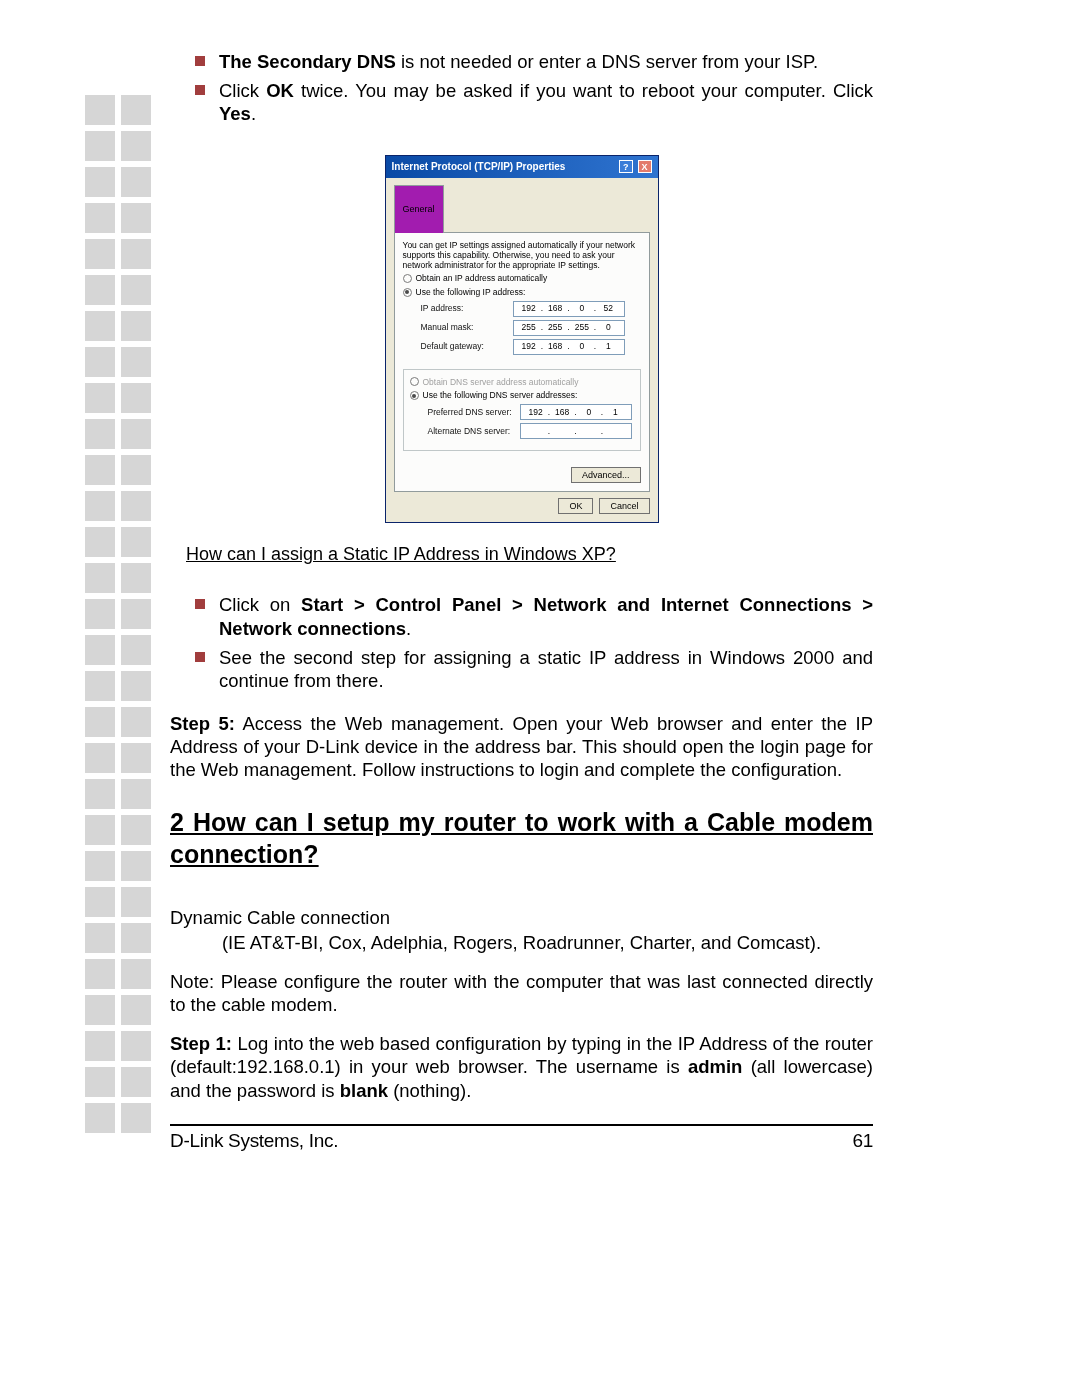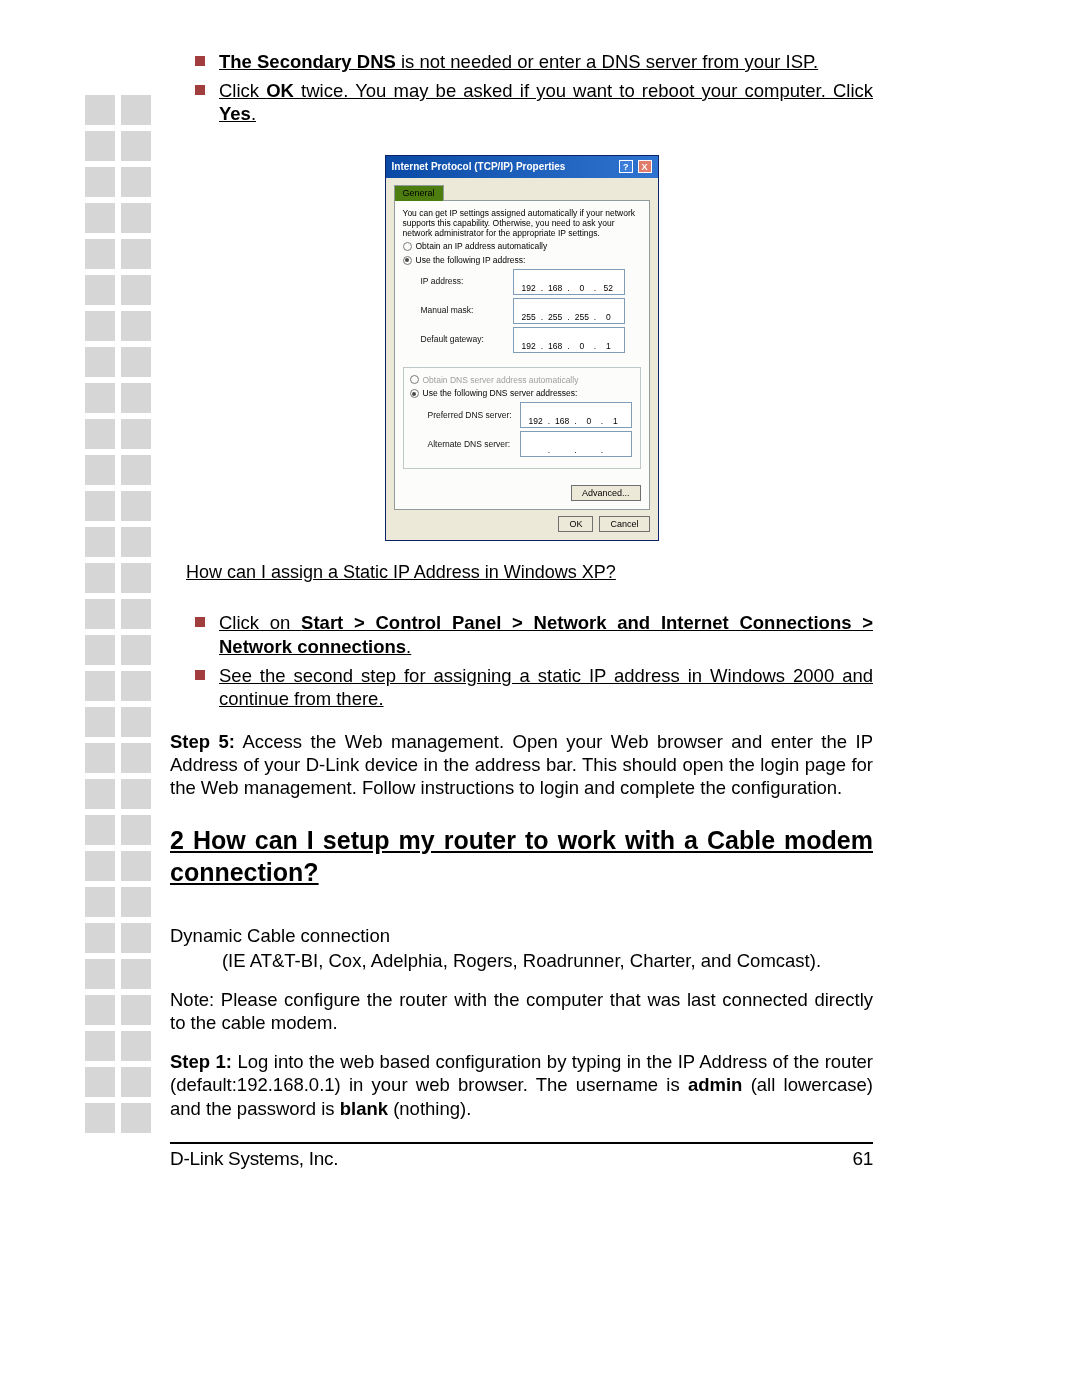--- a/index.html
+++ b/index.html
@@ -48,21 +48,20 @@
   ul.red-bullets {
     list-style: none;
     margin-left: 25px;
     margin-bottom: 20px;
   }
   ul.red-bullets li {
     position: relative;
     padding-left: 24px;
     text-align: justify;
     margin-bottom: 6px;
-    text-decoration: underline;
   }
   ul.red-bullets li::before {
     content: "";
     position: absolute;
     left: 0;
     top: 6px;
     width: 10px;
     height: 10px;
     background: #a13d3d;
   }
@@ -101,24 +100,24 @@
     margin-left: 2px;
     border: 1px solid #fff;
     font-size: 9px;
   }
   .titlebar-btns span.help { background: #3b7dd8; }
   .dlg-body {
     padding: 6px 8px 8px 8px;
   }
   .tab {
     display: inline-block;
-    background: #4d7c0f;
+    background: #a21caf;
     border: 1px solid #919b9c;
     border-bottom: none;
-    padding: 2px 8px;
+    padding: 18px 8px;
     font-size: 9px;
     position: relative;
     top: 1px;
   }
   .tab-panel {
     border: 1px solid #919b9c;
     background: #fcfcfb;
     padding: 8px;
   }
   .desc {
@@ -143,26 +142,26 @@
   .radio.on::after {
     content: "";
     width: 4px; height: 4px;
     background: #4a4a4a;
     border-radius: 50%;
   }
   .fld-label { flex: 0 0 110px; padding-left: 18px; color: #111; }
   .fld-label.dim { color: #a0a0a0; }
   .ip-input {
     width: 112px;
-    height: 26px;
+    height: 16px;
     background: #fff;
     border: 1px solid #7f9db9;
     font-size: 8.5px;
     display: flex;
-    align-items: flex-end;
+    align-items: center;
     justify-content: space-around;
     padding: 0 4px;
   }
   .ip-input span { width: 22px; text-align: center; }
   .ip-input .dot { width: 4px; text-align: center; }
   .btn-adv, .btn-ok, .btn-cancel {
     border: 1px solid #707070;
     background: #ece9d8;
     font-size: 9px;
     padding: 2px 10px;

